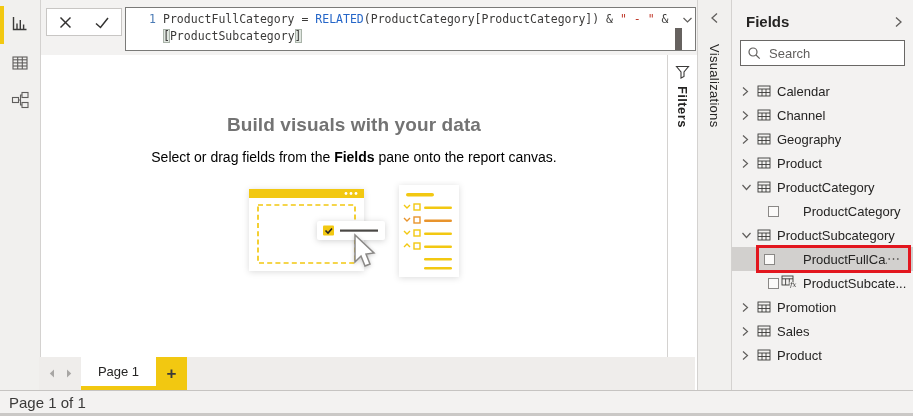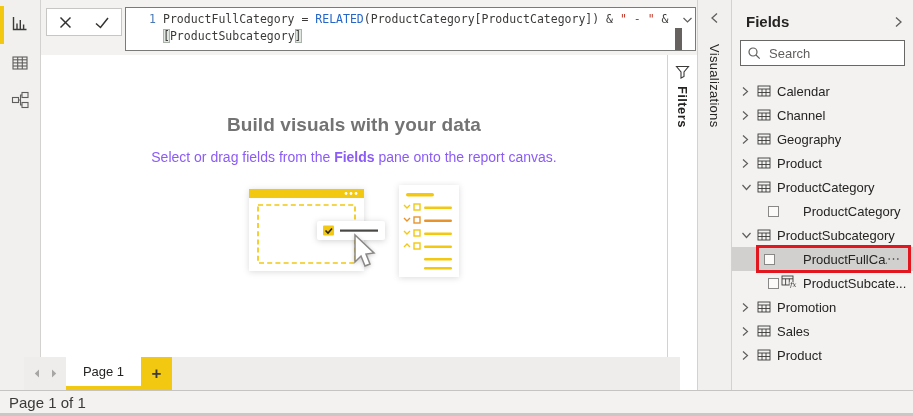--- a/index.html
+++ b/index.html
@@ -27,21 +27,21 @@
   .ln{color:#4a7ab5;display:inline-block;width:13px;margin-right:7px;text-align:right;}
   .kw{color:#2566c8;}
   .str{color:#c0392b;}
   .bracket-hl{background:#e0e6e0;box-shadow:0 0 0 1px #a9b3a9 inset;}
   .fx-thumb{position:absolute;right:13px;top:20px;width:7px;height:23px;background:#66625f;cursor:pointer;}
   .fx-expand{position:absolute;right:2px;top:8px;cursor:pointer;display:flex;}
 
   
   #canvas{position:absolute;left:41px;top:55px;width:626px;height:302px;background:#fff;text-align:center;}
   #canvas h1{margin:59px 0 0;font-size:19px;font-weight:700;color:#737373;letter-spacing:.1px;}
-  #canvas p{margin:13px 0 0;font-size:14px;color:#8b5cf6;}
+  #canvas p{margin:13px 0 0;font-size:14px;color:#000000;}
   #canvas p b{font-weight:700;}
   .illustration{margin-top:16px;}
 
   
   #filters-strip{position:absolute;left:667px;top:55px;width:30px;height:302px;background:#fff;
     border-left:1px solid #d4d2d0;box-sizing:border-box;display:flex;flex-direction:column;align-items:center;}
   #filters-strip .v-label{writing-mode:vertical-rl;font-size:13px;font-weight:600;color:#252423;margin-top:7px;letter-spacing:.4px;}
   #filters-strip svg{margin-top:10px;}
 
   
@@ -71,21 +71,21 @@
   .frow.field .label{margin-left:24px;}
   .frow.calc{padding-left:32px;}
   .frow.calc .cicon{display:flex;margin-left:6px;flex:none;margin-top:44px;}
   .frow.calc .label{margin-left:6px;}
   .frow.selected{background:#d2d0ce;}
   .cbx{width:11px;height:11px;border:1px solid #8a8886;background:#fbfaf9;box-sizing:border-box;flex:none;}
   .more-dots{margin-left:auto;margin-right:12px;color:#484644;font-size:13px;letter-spacing:1px;line-height:10px;}
   .annotation{position:absolute;left:24px;right:2px;top:-2px;bottom:-2px;border:3px solid #e2161e;z-index:3;pointer-events:none;}
 
   
-  #tab-bar{position:absolute;left:24px;top:357px;width:656px;height:33px;background:#efedeb;
+  #tab-bar{position:absolute;left:39px;top:357px;width:656px;height:33px;background:#efedeb;
     display:flex;align-items:stretch;}
   .tab-nav{width:42px;display:flex;align-items:center;justify-content:center;gap:11px;}
   .page-tab{width:75px;background:#fff;border-bottom:4px solid #f2c811;box-sizing:border-box;
     display:flex;align-items:center;justify-content:center;font-size:13px;color:#252423;cursor:pointer;}
   .add-tab{width:31px;background:#f2c811;display:flex;align-items:center;justify-content:center;
     font-size:17px;font-weight:700;color:#3b3a39;cursor:pointer;}
 
   
   #status-bar{position:absolute;left:0;top:390px;width:913px;height:26px;background:#f3f2f1;
     border-top:1px solid #c6c4c2;border-bottom:3px solid #cac8c6;box-sizing:border-box;

